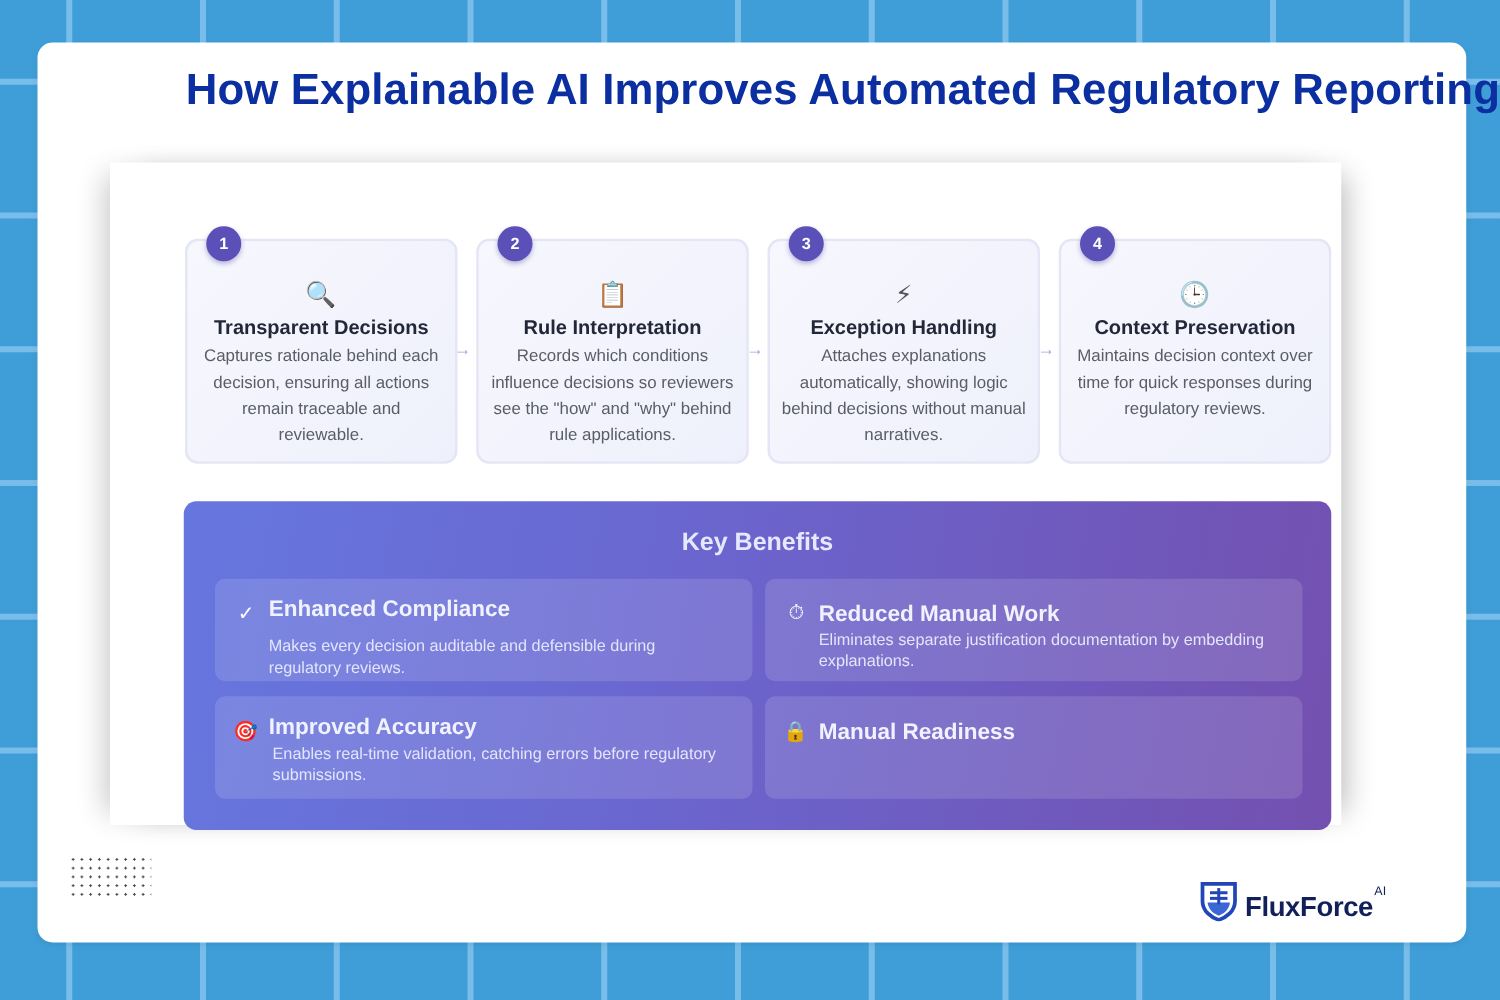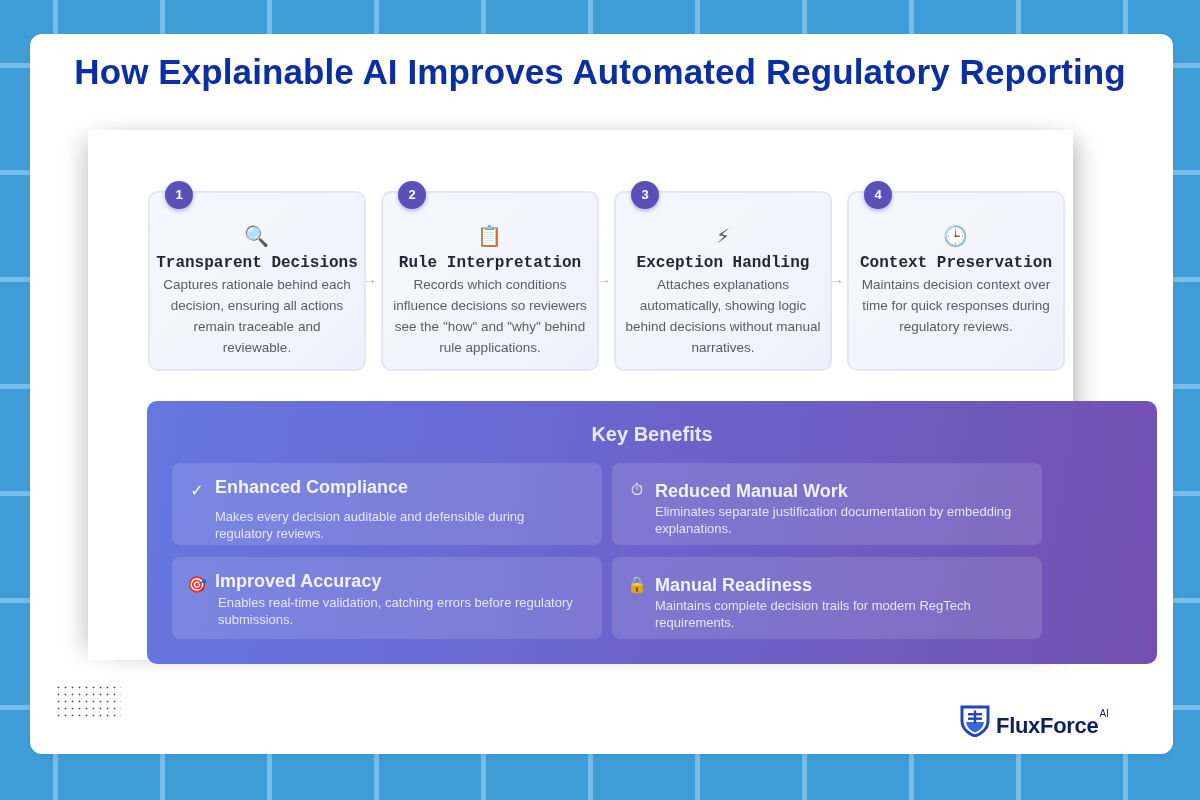--- a/index.html
+++ b/index.html
@@ -14,21 +14,21 @@
     background-position: 53px 0px, 0 63px;
     position: relative;
   }
   .card-outer {
     position: absolute; left: 30px; top: 34px; width: 1143px; height: 720px;
     background: #ffffff; border-radius: 12px;
     box-shadow: 0 2px 6px rgba(0,0,0,0.08);
   }
   .title {
     position: absolute; left: 0; right: 0; top: 52px;
-    text-align: center; font-weight: 700; font-size: 35px; color: #0b2fa0;
+    text-align: right; font-weight: 700; font-size: 35px; color: #0b2fa0;
     letter-spacing: 0.1px;
   }
   .stage {
     position: absolute; left: 88px; top: 130px; width: 985px; height: 530px;
     background: #ffffff;
     box-shadow: 14px 0 22px -10px rgba(0,0,0,0.28), -14px 0 22px -10px rgba(0,0,0,0.22);
   }
   .steps { position: absolute; left: 118px; top: 191px; width: 950px; height: 180px; }
   .step {
     position: absolute; top: 0; width: 218px; height: 180px;
@@ -36,26 +36,26 @@
     border: 2px solid #e4e6f6; border-radius: 10px;
     text-align: center; color: #555;
   }
   .badge {
     position: absolute; left: 15px; top: -12px; width: 28px; height: 28px;
     border-radius: 50%; background: #5b4fb8; color: #fff;
     font-size: 13px; font-weight: 700; line-height: 28px; text-align: center;
     box-shadow: 0 2px 4px rgba(60,50,140,0.35);
   }
   .step-icon { margin-top: 30px; height: 26px; font-size: 20px; line-height: 26px; }
-  .step-title { font-weight: 700; font-size: 16px; color: #232838; margin-top: 5px; font-family: Liberation Mono, monospace; }
+  .step-title { font-weight: 700; font-size: 16px; color: #232838; margin-top: 5px; }
   .step-desc { font-size: 13.5px; line-height: 21px; color: #5a5d66; margin-top: 2px; padding: 0 8px; }
   .arrow { position: absolute; top: 80px; color: #a9a4e0; font-size: 14px; }
 
   .benefits {
-    position: absolute; left: 147px; top: 401px; width: 1010px; height: 263px;
+    position: absolute; left: 147px; top: 401px; width: 918px; height: 263px;
     border-radius: 10px;
     background: linear-gradient(100deg, #6677df 0%, #6a67d0 40%, #7350b0 100%);
   }
   .benefits-title {
     position: absolute; left: 0; right: 0; top: 22px; text-align: center;
     color: #e6e8ff; font-weight: 700; font-size: 20px;
   }
   .benefit {
     position: absolute; width: 430px; height: 82px; border-radius: 8px;
     background: rgba(255,255,255,0.13);
@@ -128,21 +128,20 @@
     <div class="b-desc" style="top:40px">Eliminates separate justification documentation by embedding explanations.</div>
   </div>
   <div class="benefit" style="left:25px; top:156px">
     <div class="b-icon">🎯</div>
     <div class="b-title">Improved Accuracy</div>
     <div class="b-desc" style="left:46px; top:37px">Enables real-time validation, catching errors before regulatory submissions.</div>
   </div>
   <div class="benefit" style="left:465px; top:156px">
     <div class="b-icon">🔒</div>
     <div class="b-title" style="top:18px">Manual Readiness</div>
-    <div class="b-desc" style="top:40px">Maintains complete decision trails for modern RegTech requirements.</div>
   </div>
 </div>
 
 <div class="dots"></div>
 
 <div class="logo">
   <svg class="logo-shield" viewBox="0 0 30 32">
     <path d="M2 2 H28 V16 C28 24 21 29 15 31 C9 29 2 24 2 16 Z" fill="#ffffff" stroke="#2246b8" stroke-width="3"></path>
     <path d="M6 17 H24 C23 23 19 26 15 27.5 C11 26 7 23 6 17 Z" fill="#3a66d6"></path>
     <rect x="8" y="8" width="14" height="2.4" fill="#2246b8"></rect>

